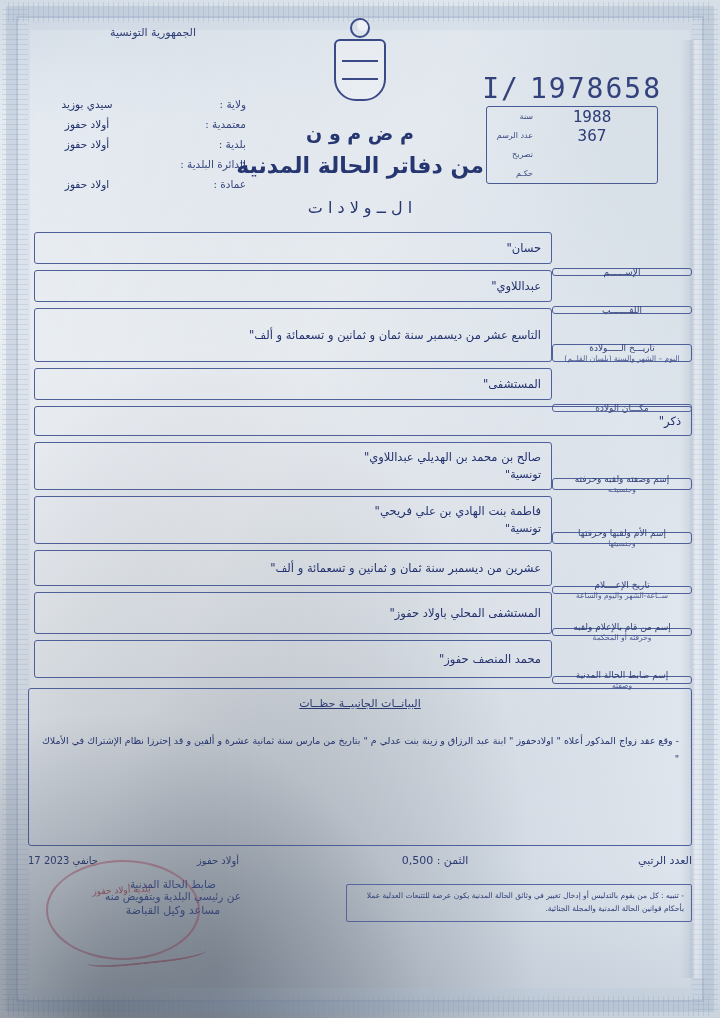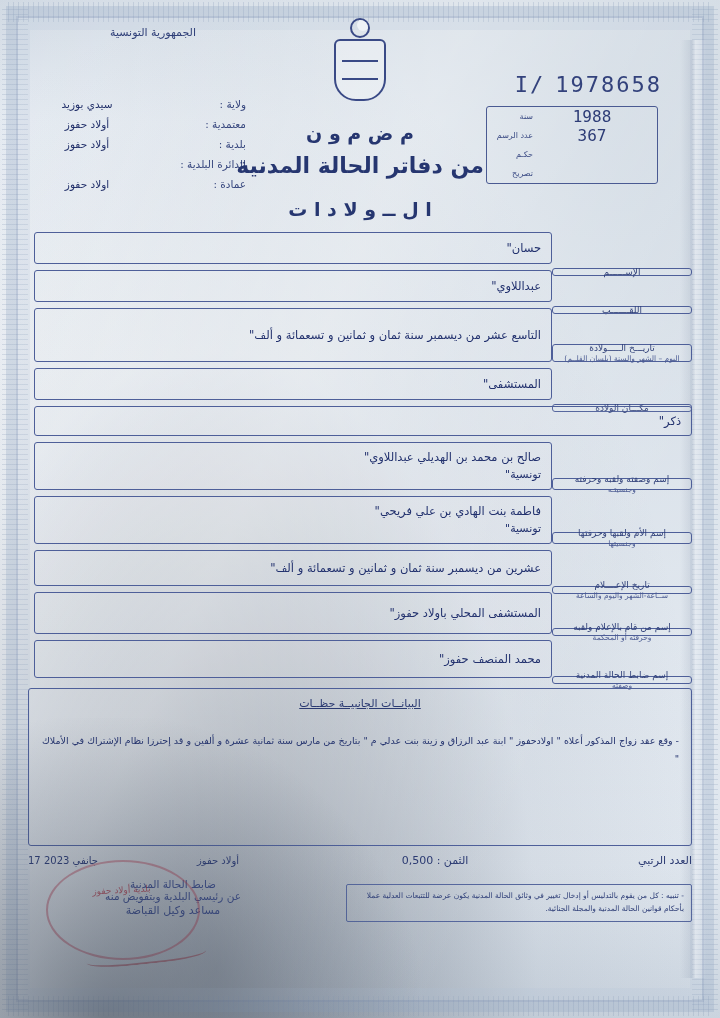--- a/index.html
+++ b/index.html
@@ -137,32 +137,32 @@
     letter-spacing: 10px;
     color: #263670;
   }
   .title-sub {
     font-size: 22px;
     font-weight: bold;
     margin-top: 9px;
     color: #263670;
   }
   .title-births {
-    font-size: 19px;
-    font-weight: bold;
+    font-size: 16px;
+    font-weight: normal;
     letter-spacing: 8px;
     margin-top: 20px;
     color: #263670;
   }
 
   .serial {
     position: absolute;
     top: 58px;
     right: 30px;
-    font-size: 22px;
+    font-size: 28px;
     letter-spacing: 2px;
     color: #33427c;
     direction: ltr;
     font-family: "DejaVu Sans Mono", monospace;
   }
   .serial .slash { margin-right: 10px; }
 
   .stampbox {
     position: absolute;
     top: 92px;
@@ -416,25 +416,25 @@
         <div class="row">
           <span class="val">1988</span>
           <span class="lbl">سنة</span>
         </div>
         <div class="row">
           <span class="val">367</span>
           <span class="lbl">عدد الرسم</span>
         </div>
         <div class="row">
           <span class="val"></span>
-          <span class="lbl">حكـم</span>
+          <span class="lbl">تصريح</span>
         </div>
         <div class="row">
           <span class="val"></span>
-          <span class="lbl">تصريح</span>
+          <span class="lbl">حكـم</span>
         </div>
       </div>
 
       <div class="admin">
         <div class="line">
           <span class="k">ولاية :</span>
           <span class="v">سيدي بوزيد</span>
         </div>
         <div class="line">
           <span class="k">معتمدية :</span>

